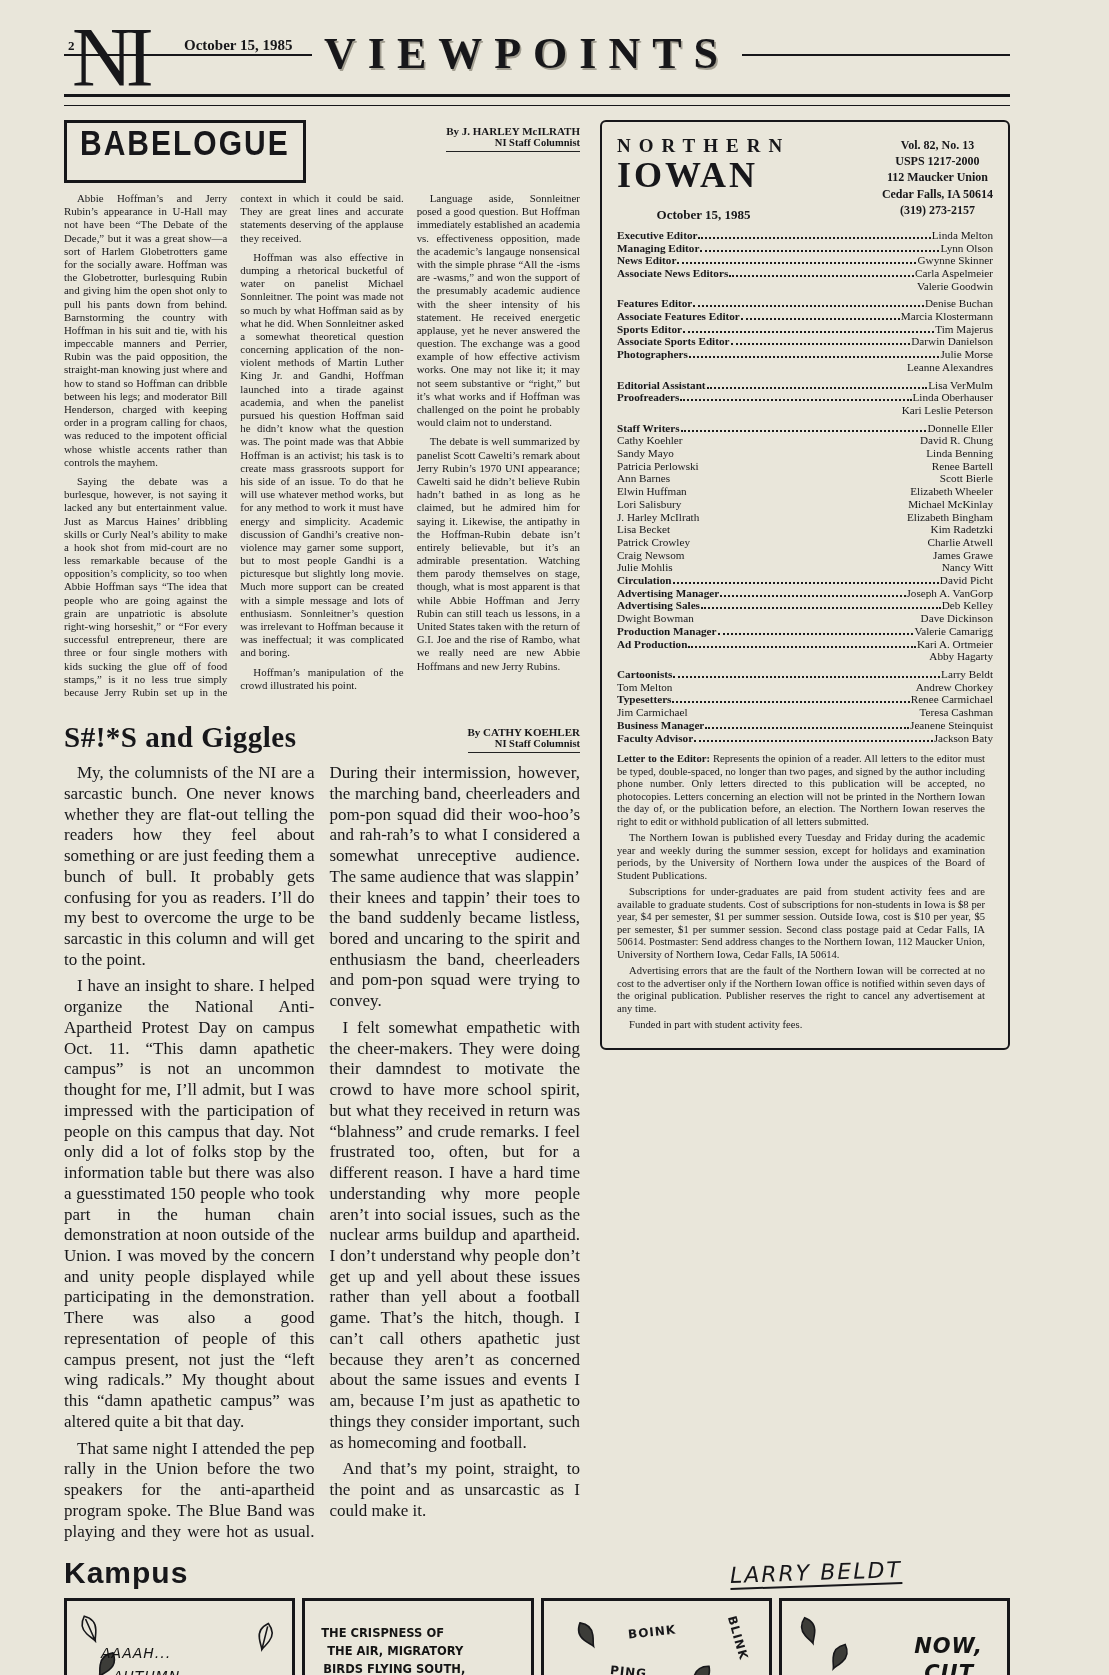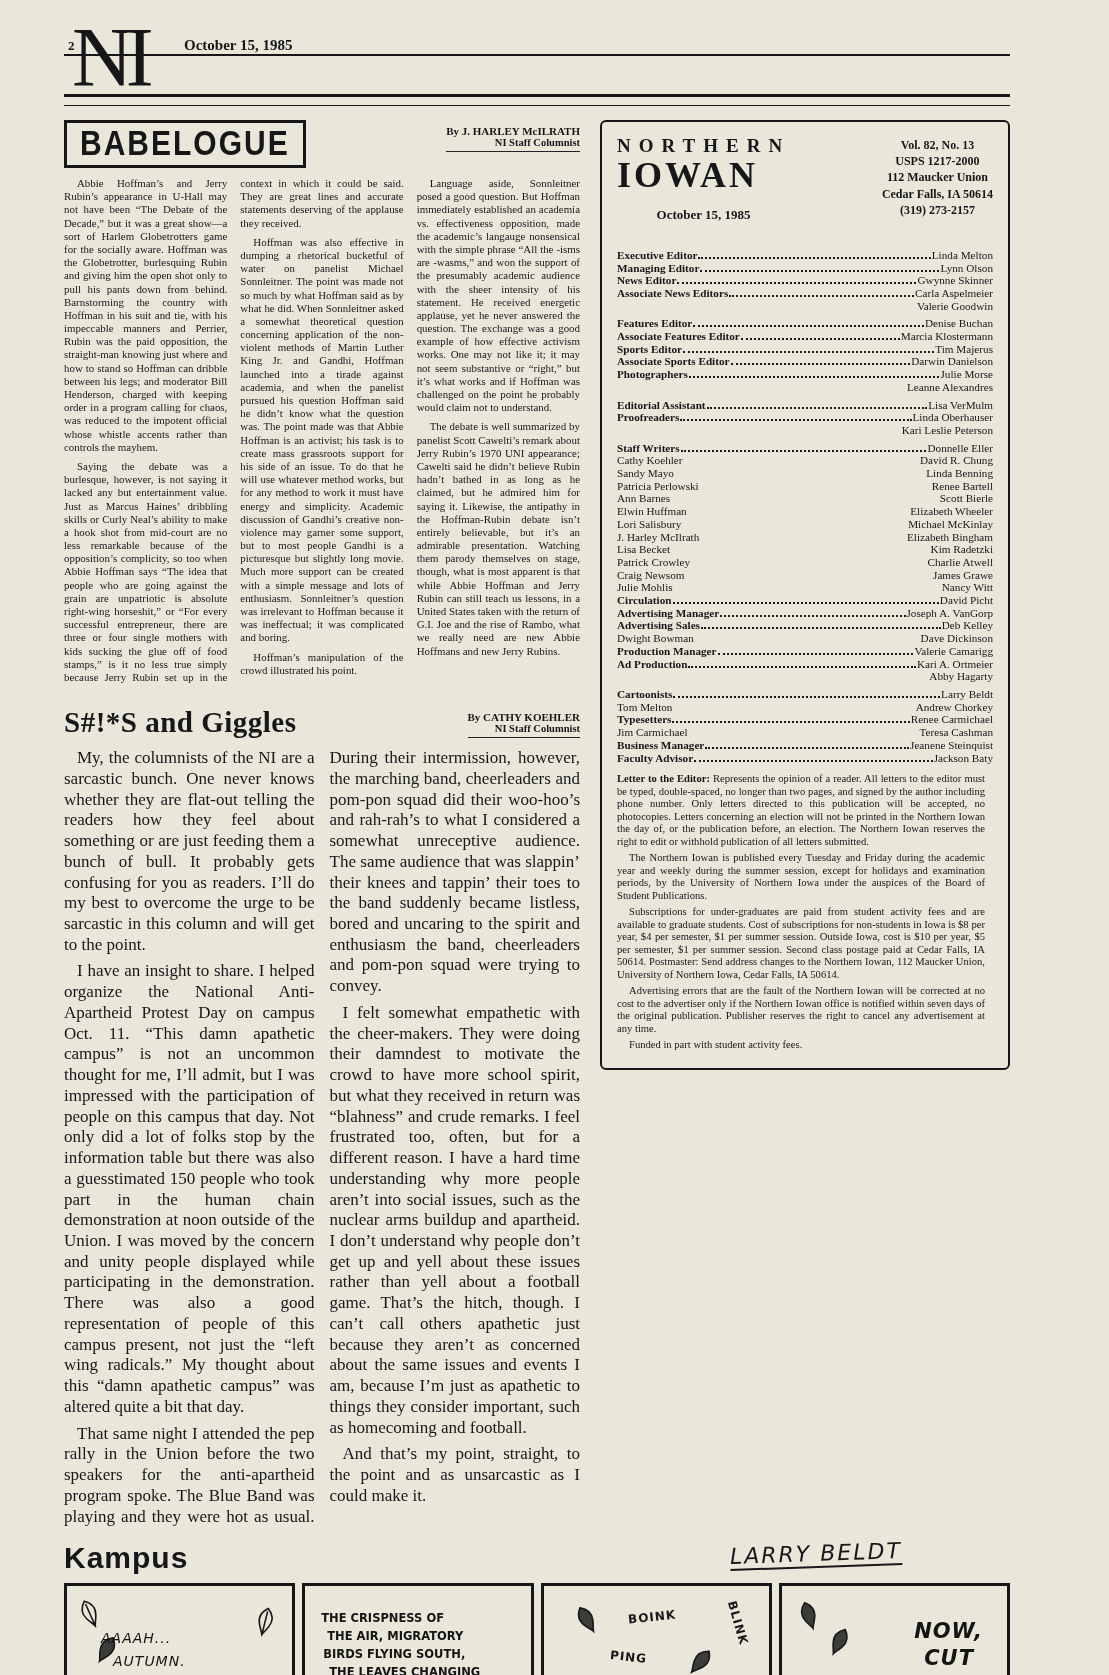--- a/index.html
+++ b/index.html
@@ -17,57 +17,57 @@
   .vtitle{position:absolute;left:248px;top:4px;font-weight:bold;font-size:44px;letter-spacing:12px;
           background:#e9e6da;padding:0 12px;z-index:2;text-shadow:1.6px 1.6px 0 #a39f92}
   .rule-double{position:absolute;bottom:0;left:0;right:0;height:8px;border-top:3.5px solid #17171a;border-bottom:1.5px solid #17171a}
 
   
   .main{display:flex;gap:20px;margin-top:14px;align-items:flex-start}
   .left-col{width:548px}
 
   
   .art-head{display:flex;justify-content:space-between;align-items:flex-start;margin-bottom:9px}
-  .bab-box{border:3.5px solid #17171a;padding:3px 13px 5px}
+  .bab-box{border:3.5px solid #17171a;padding:3px 13px 20px}
   .bab-box span{display:inline-block;font-family:"Liberation Sans",sans-serif;font-weight:bold;
                 font-size:30px;letter-spacing:2px;transform:scaleY(1.18)}
   .byline-block{text-align:right;border-bottom:1.5px solid #222;padding-bottom:3px;margin-top:5px}
   .byline{font-weight:bold;font-size:11px}
   .byrole{font-weight:bold;font-size:10.5px}
   .gig-title{font-weight:bold;font-size:29px;letter-spacing:.5px}
 
   .body-3col{column-count:3;column-gap:13px;text-align:justify;font-size:10.9px;line-height:1.21}
   .body-2col{column-count:2;column-gap:15px;text-align:justify;font-size:17px;line-height:1.22;margin-top:6px}
   .para{margin:0 0 6px 0;text-indent:13px}
   .gig{margin-top:22px}
 
   
   .masthead{width:376px;flex:none;border:2.5px solid #17171a;border-radius:6px;padding:13px 15px 12px}
-  .mh-top{display:flex;justify-content:space-between;margin-bottom:26px}
+  .mh-top{display:flex;justify-content:space-between;margin-bottom:6px}
   .mh-northern{font-weight:bold;font-size:19px;letter-spacing:8px}
   .mh-iowan{font-weight:bold;font-size:36px;letter-spacing:3px;line-height:1.05}
   .mh-date{font-weight:bold;font-size:13px;margin-top:12px;text-align:center}
   .mh-info{text-align:center;font-weight:bold;font-size:12px;line-height:1.35;padding-top:2px}
 
   .staff-list{margin-top:2px}
   .staff-line{display:flex;align-items:baseline;font-size:11.2px;line-height:12.7px}
   .staff-line .sl{font-weight:bold;white-space:nowrap}
   .staff-line.plain .sl{font-weight:normal}
   .staff-line .sdots{flex:1;border-bottom:2px dotted #1b1b1b;margin:0 1px 2px 1px}
   .staff-line.nodots .sdots{border-bottom:none}
   .staff-line .sr{white-space:nowrap}
   .staff-line.gap{margin-top:5px}
 
   .policy{margin-top:9px;font-size:10.6px;line-height:1.18;text-align:justify}
   .policy-p{margin:0 8px 4px 0}
   .policy-p.ind{text-indent:12px}
 
   
   .comic{margin-top:14px}
-  .comic-head{display:flex;align-items:flex-start}
+  .comic-head{display:flex;align-items:center}
   .comic-title{font-family:"Liberation Sans",sans-serif;font-weight:bold;font-size:30px;letter-spacing:1px}
   .comic-artist{margin-left:auto;margin-right:108px;font-family:"DejaVu Sans",sans-serif;font-style:italic;
                 font-size:22px;letter-spacing:2px;border-bottom:2.5px solid #17171a;transform:rotate(-2deg)}
   .panels{display:flex;gap:7px;margin-top:8px}
   .panel{flex:1;border:3px solid #17171a;height:398px;position:relative;overflow:hidden;background:#e9e6da}
 
   .p-text{font-family:"DejaVu Sans",sans-serif;color:#141414}
   .p1t{position:absolute;left:34px;top:44px;font-size:14px;font-style:italic;letter-spacing:1px}
   .p1t div+div{margin-left:12px;margin-top:7px}
   .p2t{position:absolute;left:16px;top:24px;right:10px;font-size:11.5px;font-weight:bold;line-height:1.55}
@@ -106,20 +106,21 @@
 <body>
 
 <div class="page">
 <div class="content">
 
   <header class="header">
     <div class="rule-thin"></div>
     <span class="pagenum">2</span>
     <span class="ni">NI</span>
     <span class="hdate">October 15, 1985</span>
+    <span class="vtitle">VIEWPOINTS</span>
     <div class="rule-double"></div>
   </header>
 
   <div class="main">
 
     <div class="left-col">
 
       <section>
         <div class="art-head">
           <div class="bab-box">

